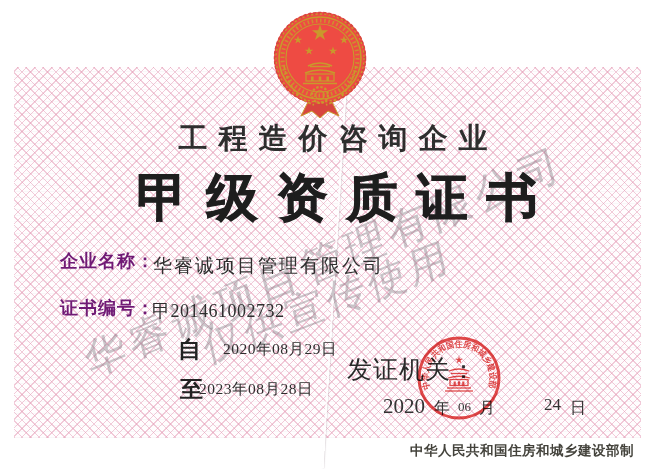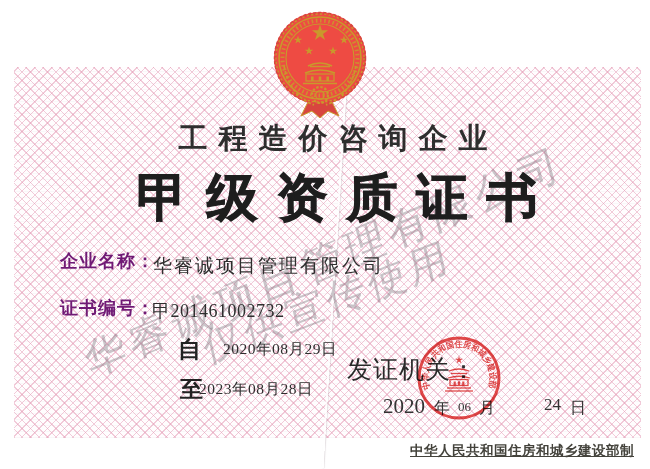--- a/index.html
+++ b/index.html
@@ -64,21 +64,21 @@
   
   .issuer-label{position:absolute;left:347px;top:353px;font-size:25px;font-weight:400;color:#2a2a2a;letter-spacing:1px;}
   .issue-date{position:absolute;left:383px;top:394px;font-size:16px;color:#333;}
   .issue-date span{display:inline-block;}
   .d-year{font-size:21px;margin-right:9px;}
   .u-year{margin-right:8px;}
   .d-month{font-size:13px;position:relative;top:-2px;margin-right:8px;}
   .u-month{margin-right:13px;}
   .d-day{font-size:17px;position:relative;top:-3px;margin-right:9px;margin-left:36px;}
   
-  .footer{position:absolute;left:410px;top:442px;font-size:13.5px;letter-spacing:.5px;color:#44433c;font-weight:600;text-decoration:underline;}
+  .footer{position:absolute;left:410px;top:442px;font-size:13.5px;letter-spacing:.5px;color:#44433c;font-weight:600;}
 </style>
 </head>
 <body>
 
 <div class="page">
 
   <div class="pattern"></div>
   <div class="fold"></div>
 
   <div class="wm wm1">华睿诚项目管理有限公司</div>

